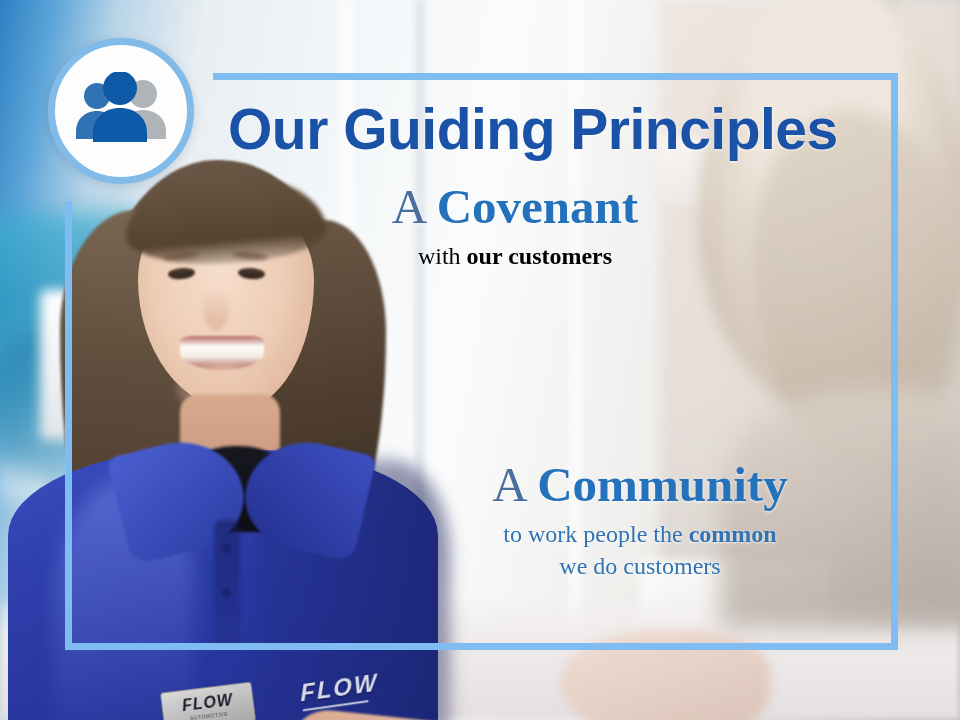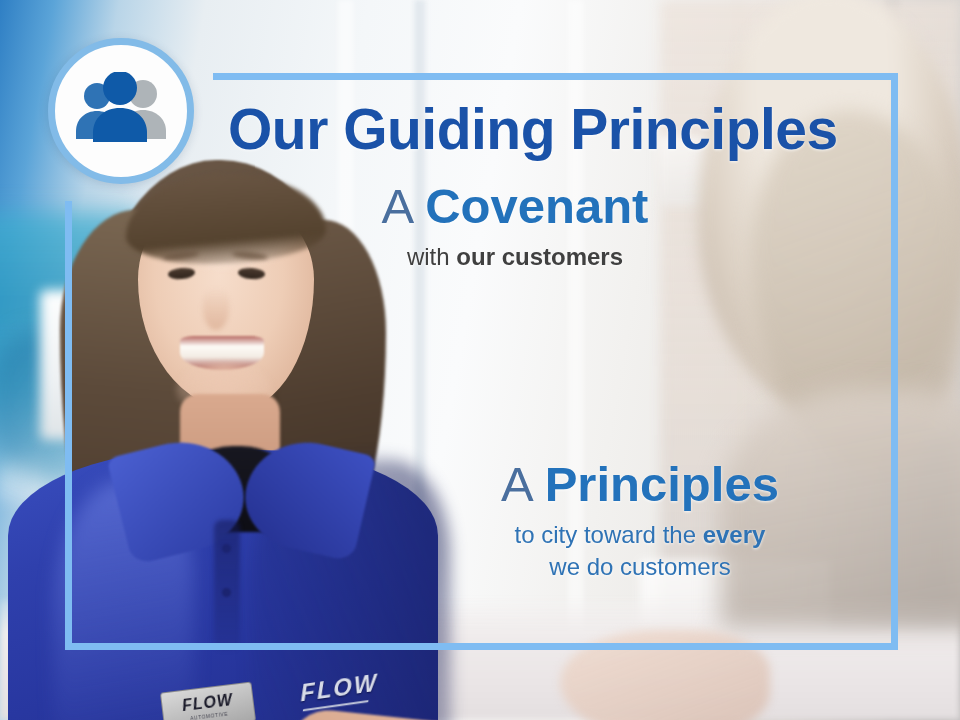--- a/index.html
+++ b/index.html
@@ -302,21 +302,21 @@
   #content {
     position:absolute; left:0; top:0; width:836px; height:720px;
   }
   .t-title {
     position:absolute; left:228px; top:96px;
     font-size:57px; font-weight:bold; letter-spacing:-.5px;
     color:#1a52a8;
     text-shadow:0 1px 3px rgba(255,255,255,.75);
     white-space:nowrap;
   }
-  .block { position:absolute; text-align:center; }
+  .block { position:absolute; text-align:center;font-family:Liberation Serif, serif; }
   .head {
     font-size:49px; line-height:1.02; white-space:nowrap;
     text-shadow:0 1px 3px rgba(255,255,255,.8);
   }
   .head .art { font-weight:normal; color:#4a6f9e; }
   .head .key { font-weight:bold; color:#2372bb; }
   .sub {
     font-size:24px; line-height:1.32; color:#2f73b5;
     text-shadow:0 1px 3px rgba(255,255,255,.82);
     margin-top:9px;
@@ -414,35 +414,35 @@
 
   <div id="content">
 
     <div class="t-title" style="color: rgb(26, 82, 168);">Our Guiding Principles</div>
 
     <div class="block" id="block-covenant">
       <div class="head">
         <span class="art" style="color: rgb(74, 111, 158);">A</span>
         <span class="key" style="color: rgb(35, 114, 187);">Covenant</span>
       </div>
-      <div class="sub" style="color: #404040;">
+      <div class="sub" style="color: #000000;">
           <div><span>with </span><b>our customers</b></div>
         </div>
     </div>
 
     <div class="block" id="block-community">
       <div class="sub" style="color: rgb(47, 115, 181);">
         </div>
     </div>
 
     <div class="block" id="block-commitment">
       <div class="head">
         <span class="art" style="color: rgb(74, 111, 158);">A</span>
-        <span class="key" style="color: rgb(35, 114, 187);">Principles</span>
+        <span class="key" style="color: rgb(35, 114, 187);">Community</span>
       </div>
       <div class="sub" style="color: rgb(47, 115, 181);">
-          <div><span>to city toward the </span><b>every</b></div>
+          <div><span>to work people the </span><b>common</b></div>
           <div><span>we do customers</span></div>
         </div>
     </div>
 
   </div>
 </div>
 
 </body></html>

